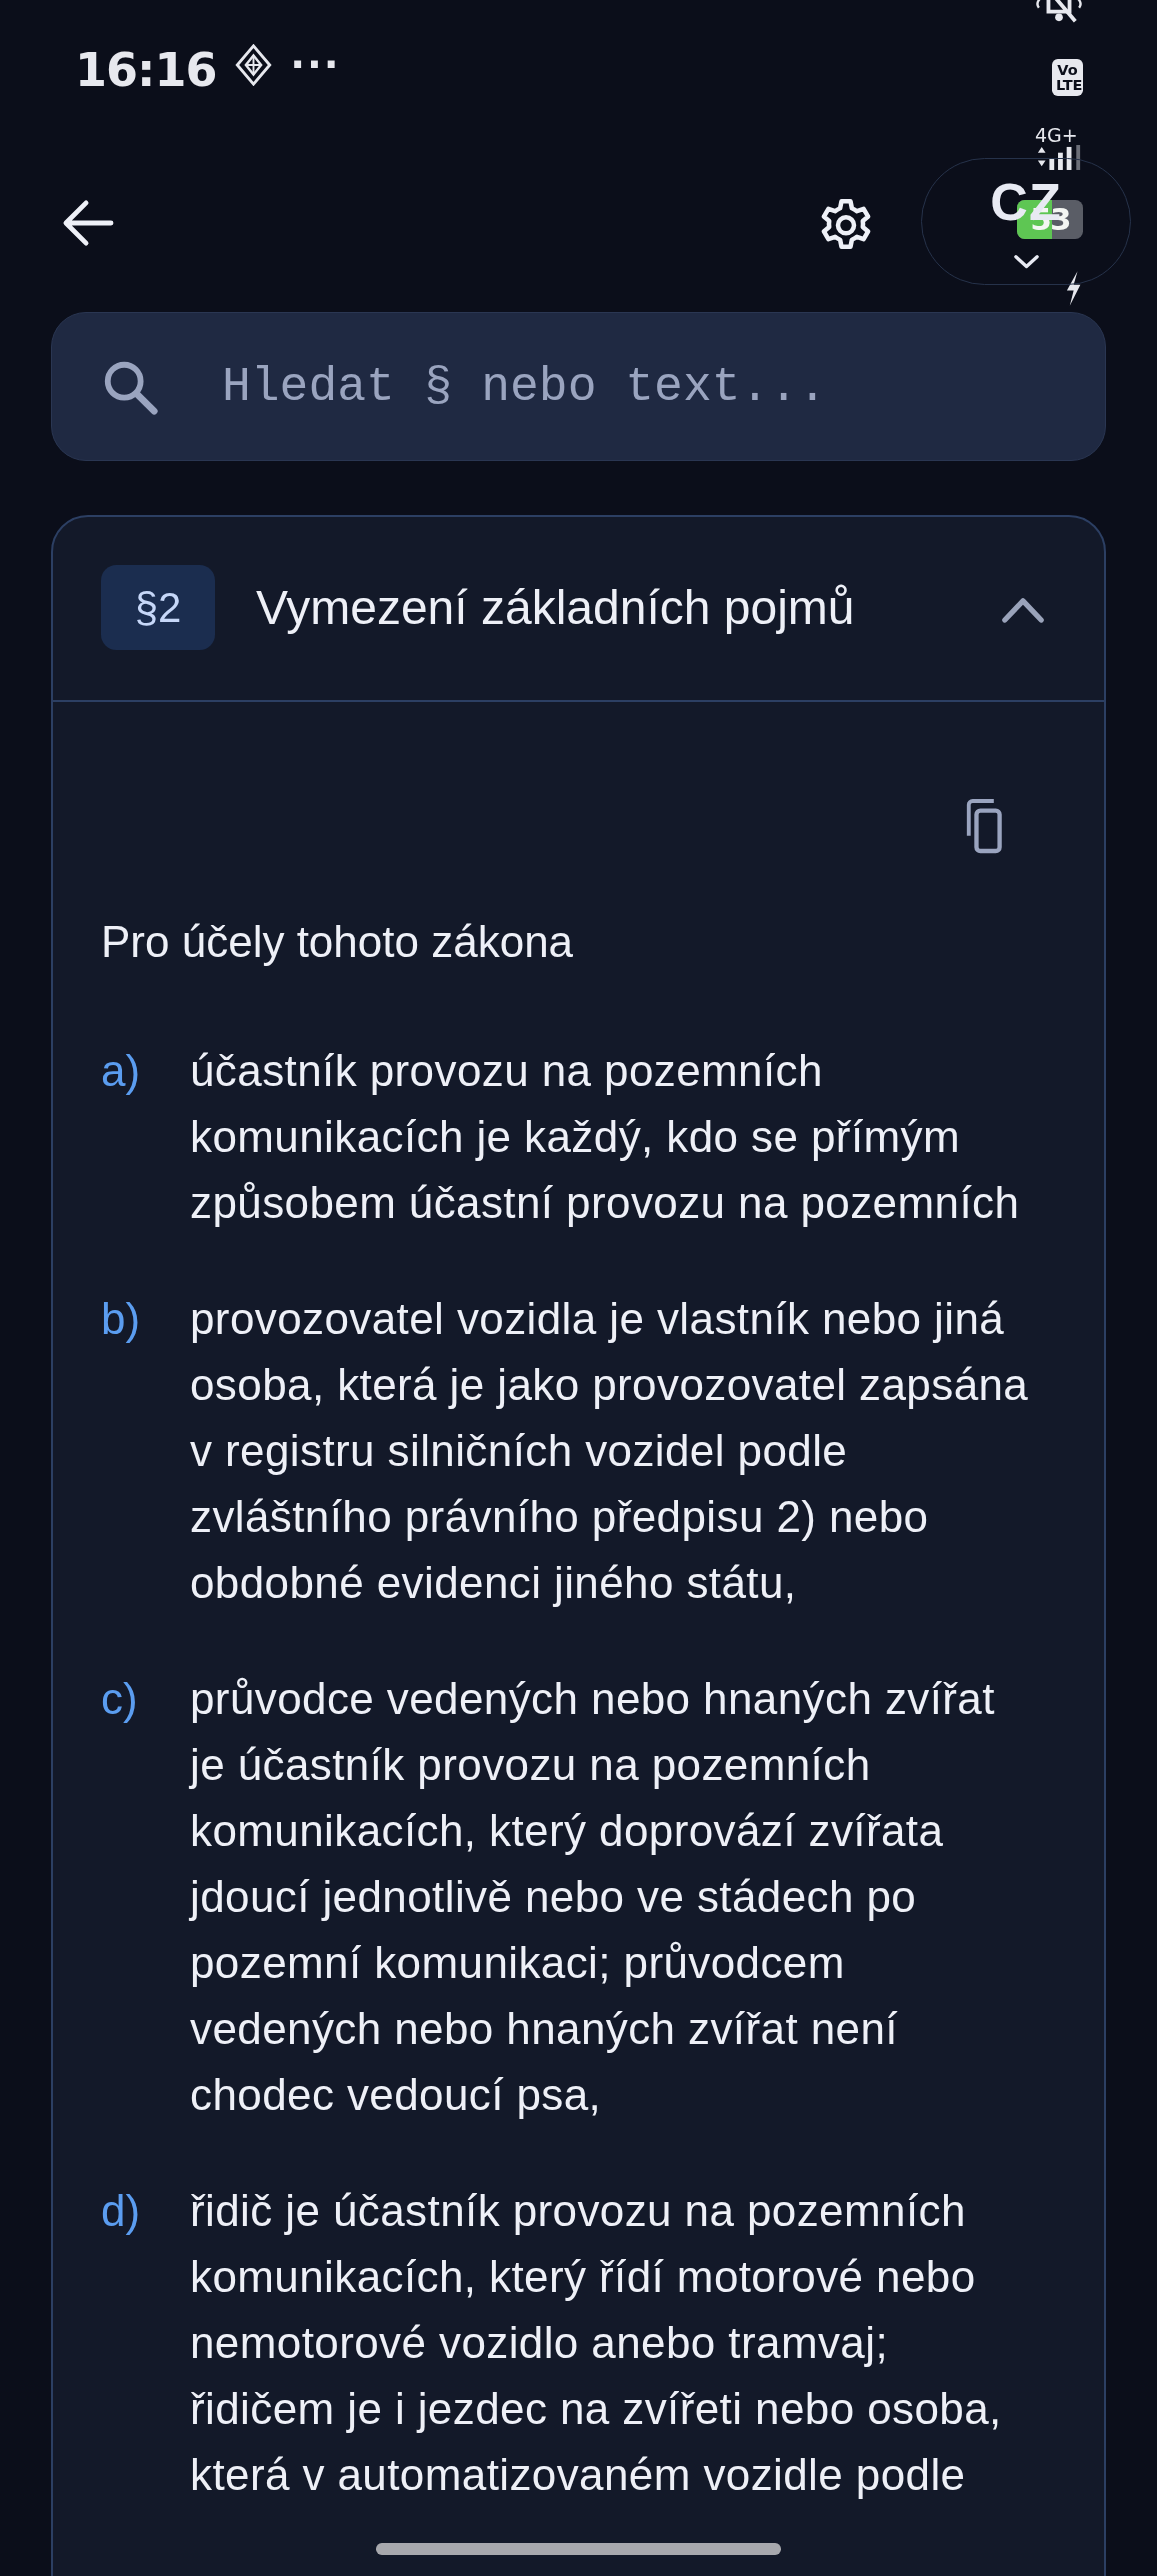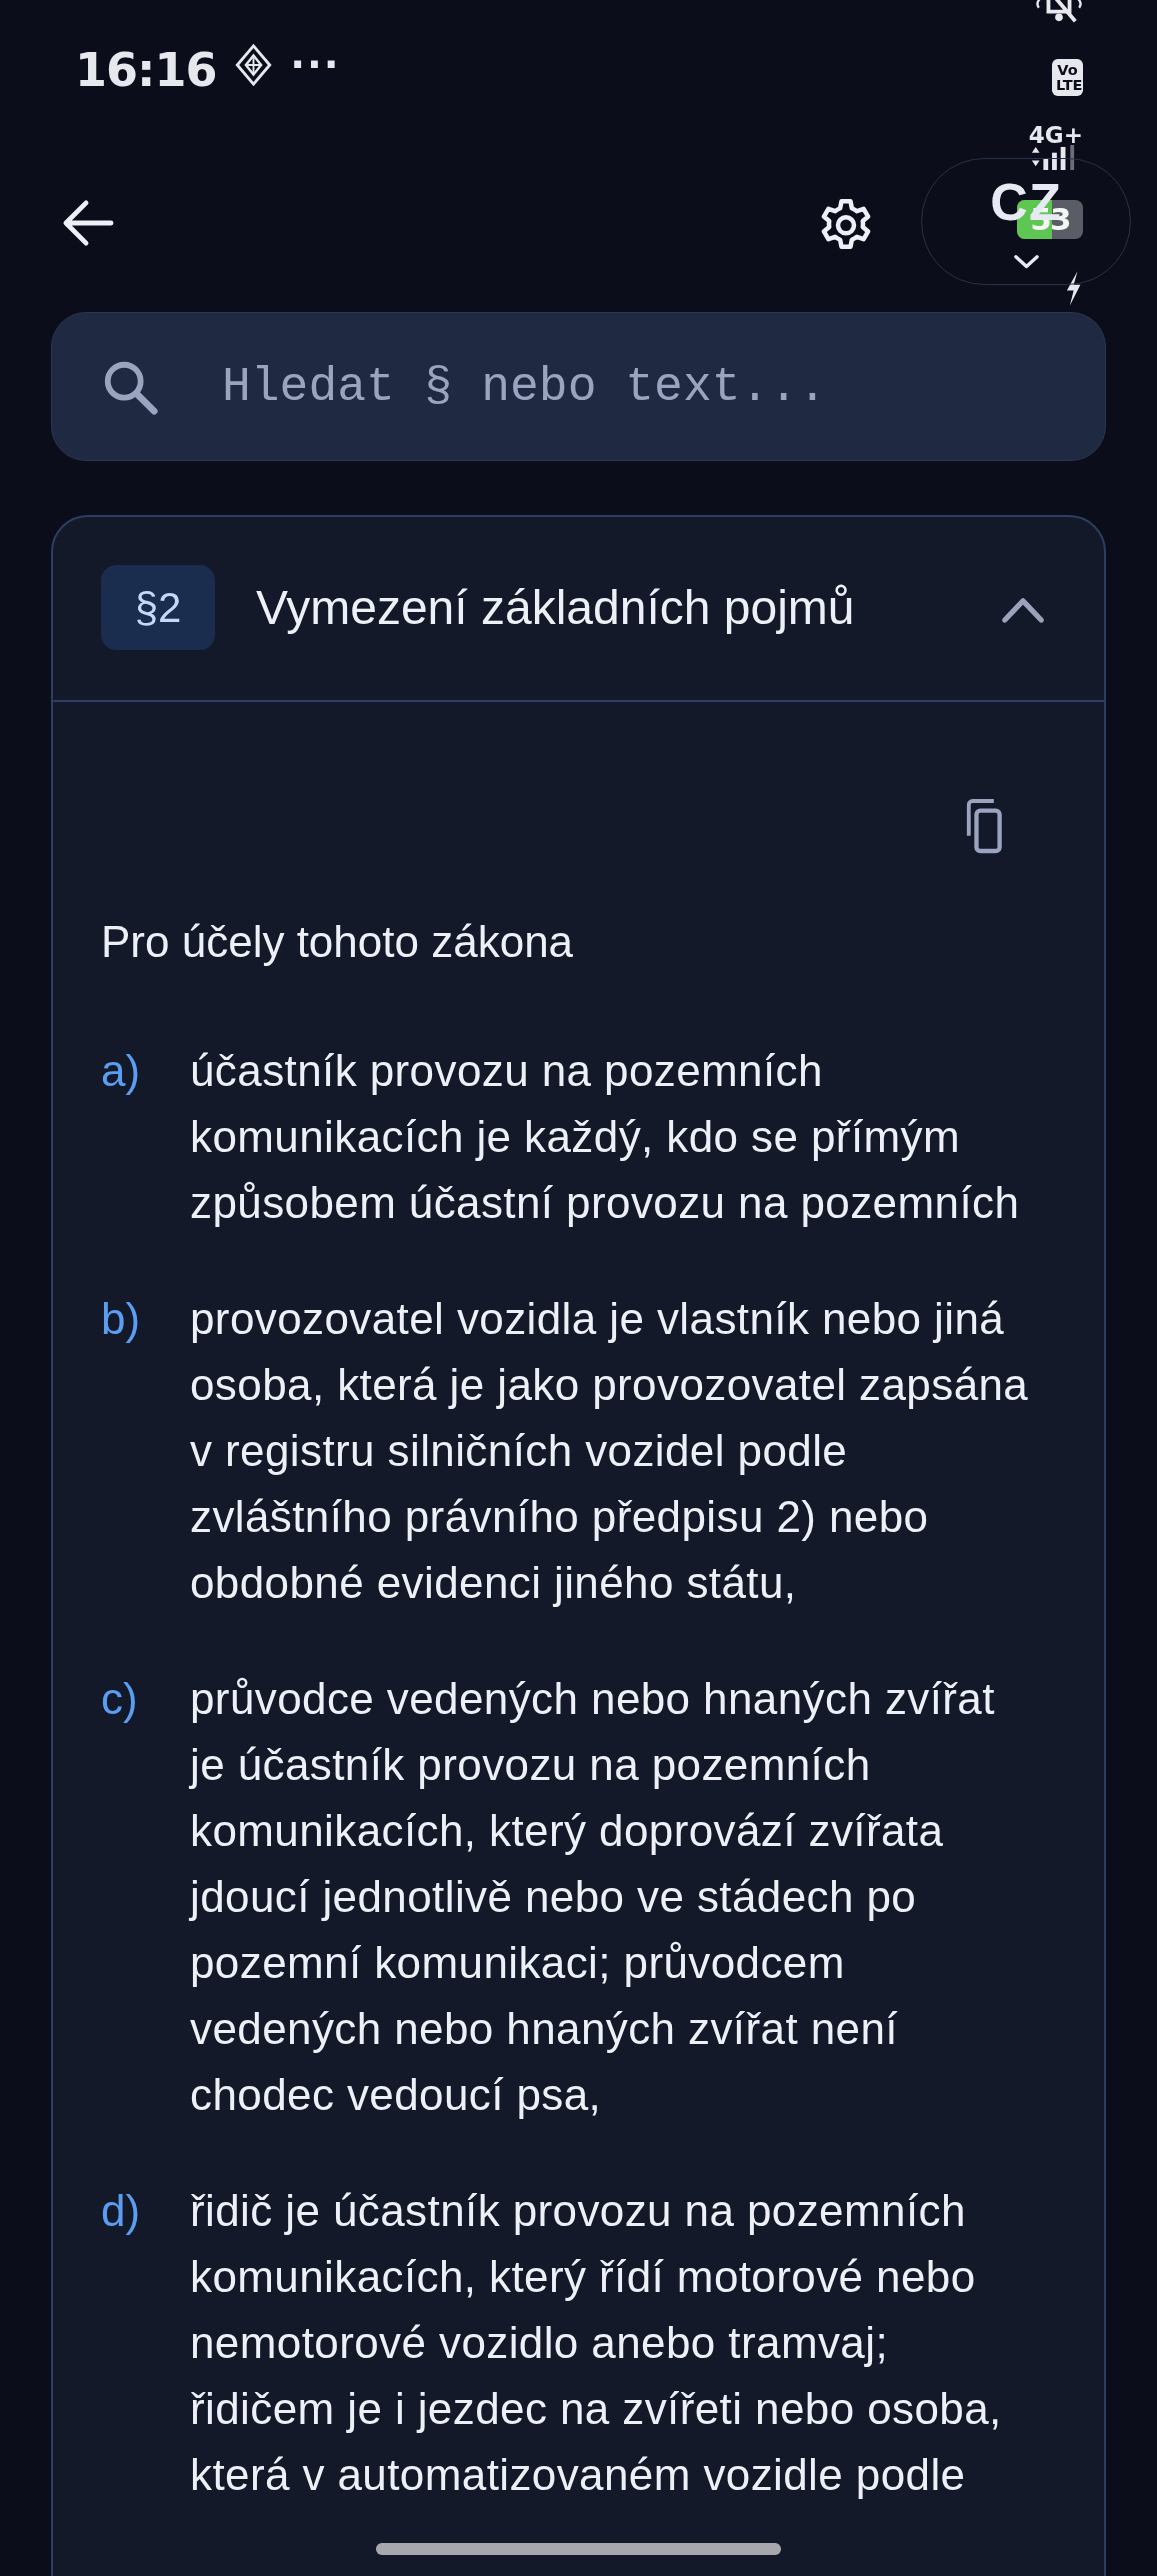--- a/index.html
+++ b/index.html
@@ -39,21 +39,21 @@
       flex-direction: column;
     }
     .volte {
       background: #e7e8ee; color: #0b0e1a;
       font-size: 14.5px; font-weight: 700; line-height: 14.5px;
       border-radius: 5.8px; padding: 3.9px 3.9px;
       text-align: center; width: 31px; box-sizing: border-box;
       font-family: "DejaVu Sans", sans-serif;
     }
     .net-4g { display: flex; flex-direction: column; align-items: flex-start; }
-    .net-4g .lbl { font-size: 23px; font-weight: 700; line-height: 18.3px; font-family: "DejaVu Sans", sans-serif; }
+    .net-4g .lbl { font-size: 19px; font-weight: 400; line-height: 18.3px; font-family: "DejaVu Sans", sans-serif; }
     .battery {
       position: relative; width: 66px; height: 39px; border-radius: 7.7px;
       background: #5a5d66; overflow: hidden; display: flex; align-items: center; justify-content: center;
     }
     .battery .fill { position: absolute; left: 0; top: 0; bottom: 0; width: 53%; background: #5ec653; }
     .battery .num { position: relative; font-size: 31px; font-weight: 700; color: #f4f6f3; font-family: "DejaVu Sans", sans-serif; letter-spacing: -1.9px; }
 
     
     .app-bar {
       position: absolute; left: 0; top: 154px; width: 1158px; height: 135px;

